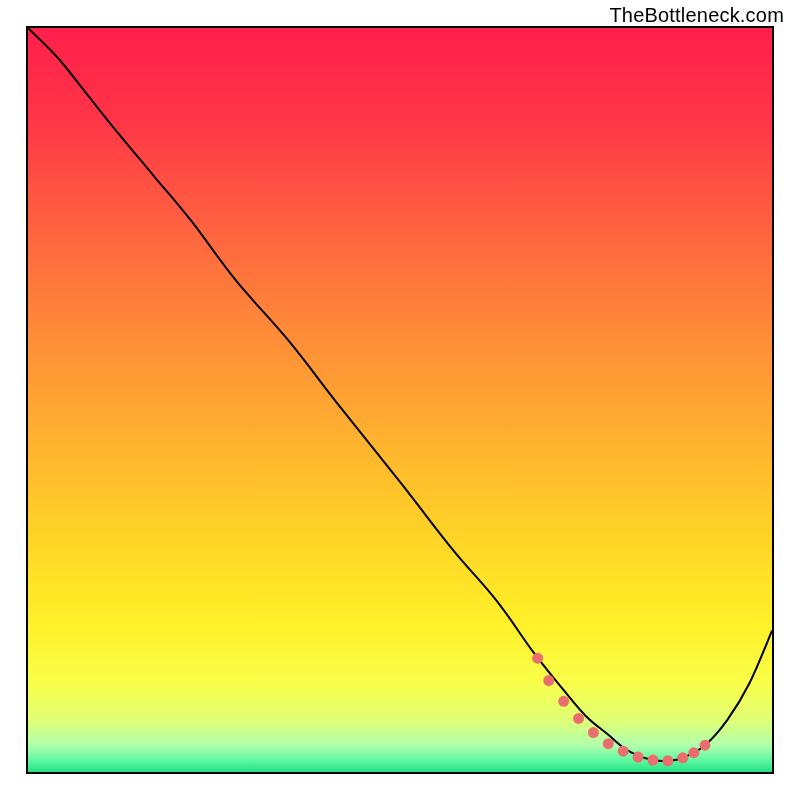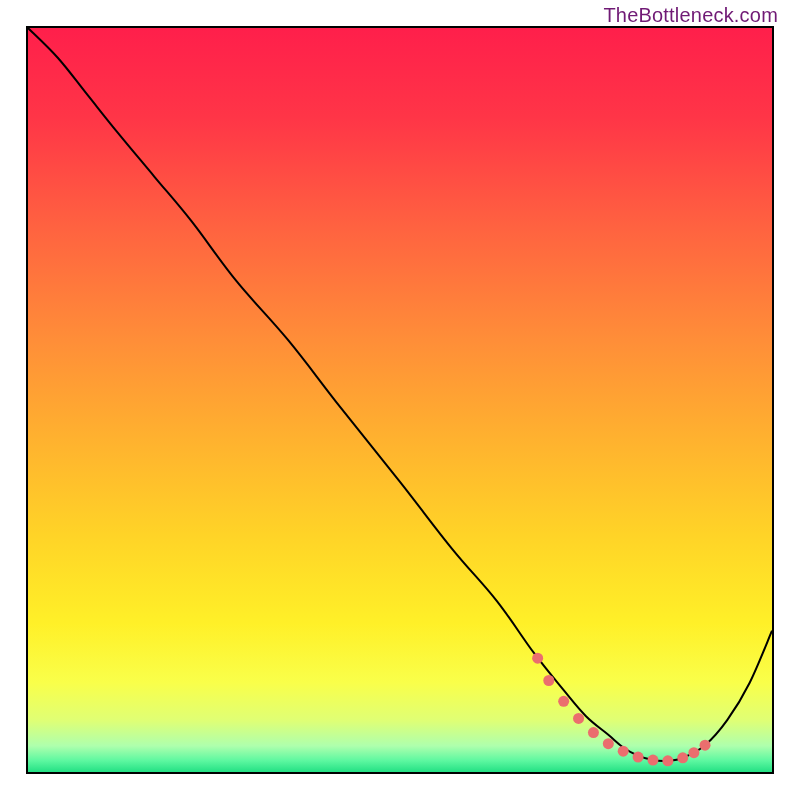--- a/index.html
+++ b/index.html
@@ -36,23 +36,23 @@
   .curve-svg {
     position: absolute;
     left: 0;
     top: 0;
     width: 100%;
     height: 100%;
   }
   .attribution {
     position: absolute;
     top: 4px;
-    right: 22px;
+    right: 16px;
     font-size: 20px;
-    color: #701a75;
+    color: #000000;
     letter-spacing: 0.2px;
     font-weight: 500;
   }
 </style>
 </head>
 <body>
 
 <div class="outer">
   <div class="attribution">TheBottleneck.com</div>
 

